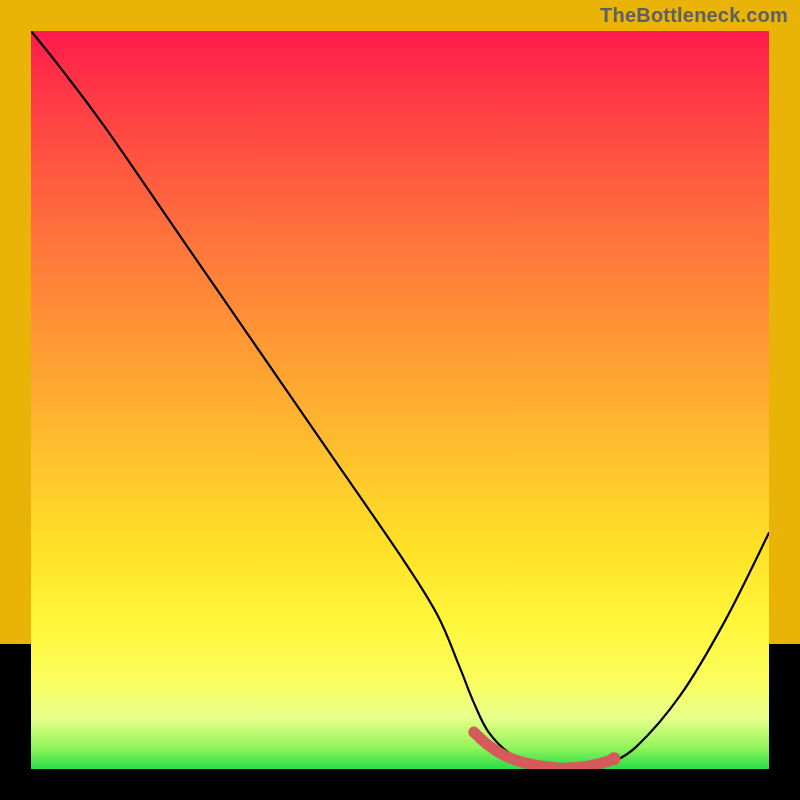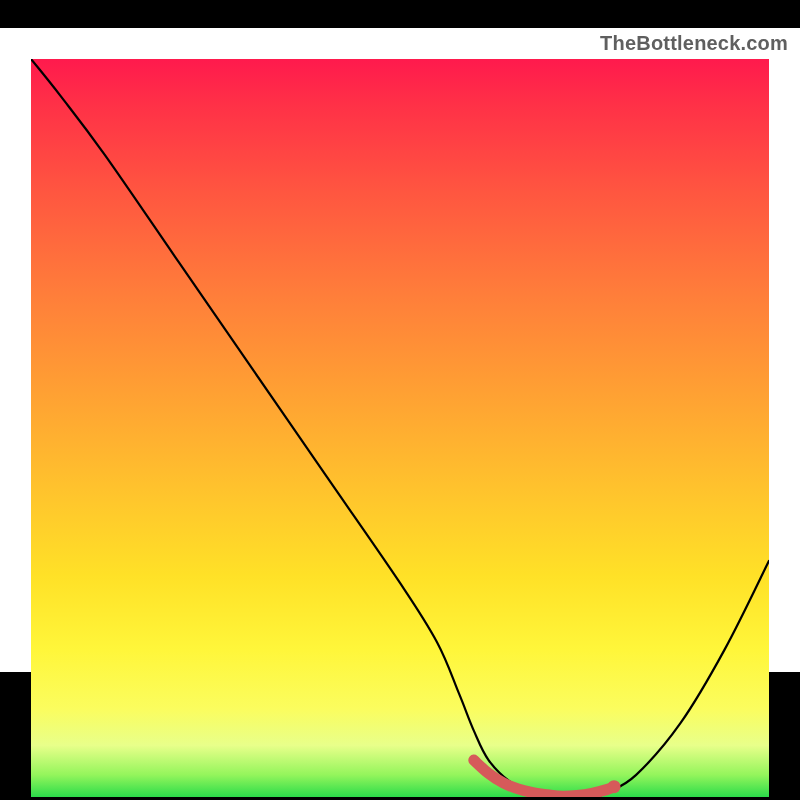--- a/index.html
+++ b/index.html
@@ -8,22 +8,21 @@
     width: 800px;
     height: 800px;
     background: #000;
     overflow: hidden;
     font-family: Arial, Helvetica, sans-serif;
   }
   .frame {
     position: relative;
     width: 800px;
     height: 644px;
-    background: #ffffff;
-    margin-top: 28px;
+    background: #eab308;
   }
   .watermark {
     position: absolute;
     top: 4px;
     right: 12px;
     color: #5f5f5f;
     font-size: 20px;
     font-weight: 600;
     letter-spacing: 0.2px;
     z-index: 10;

